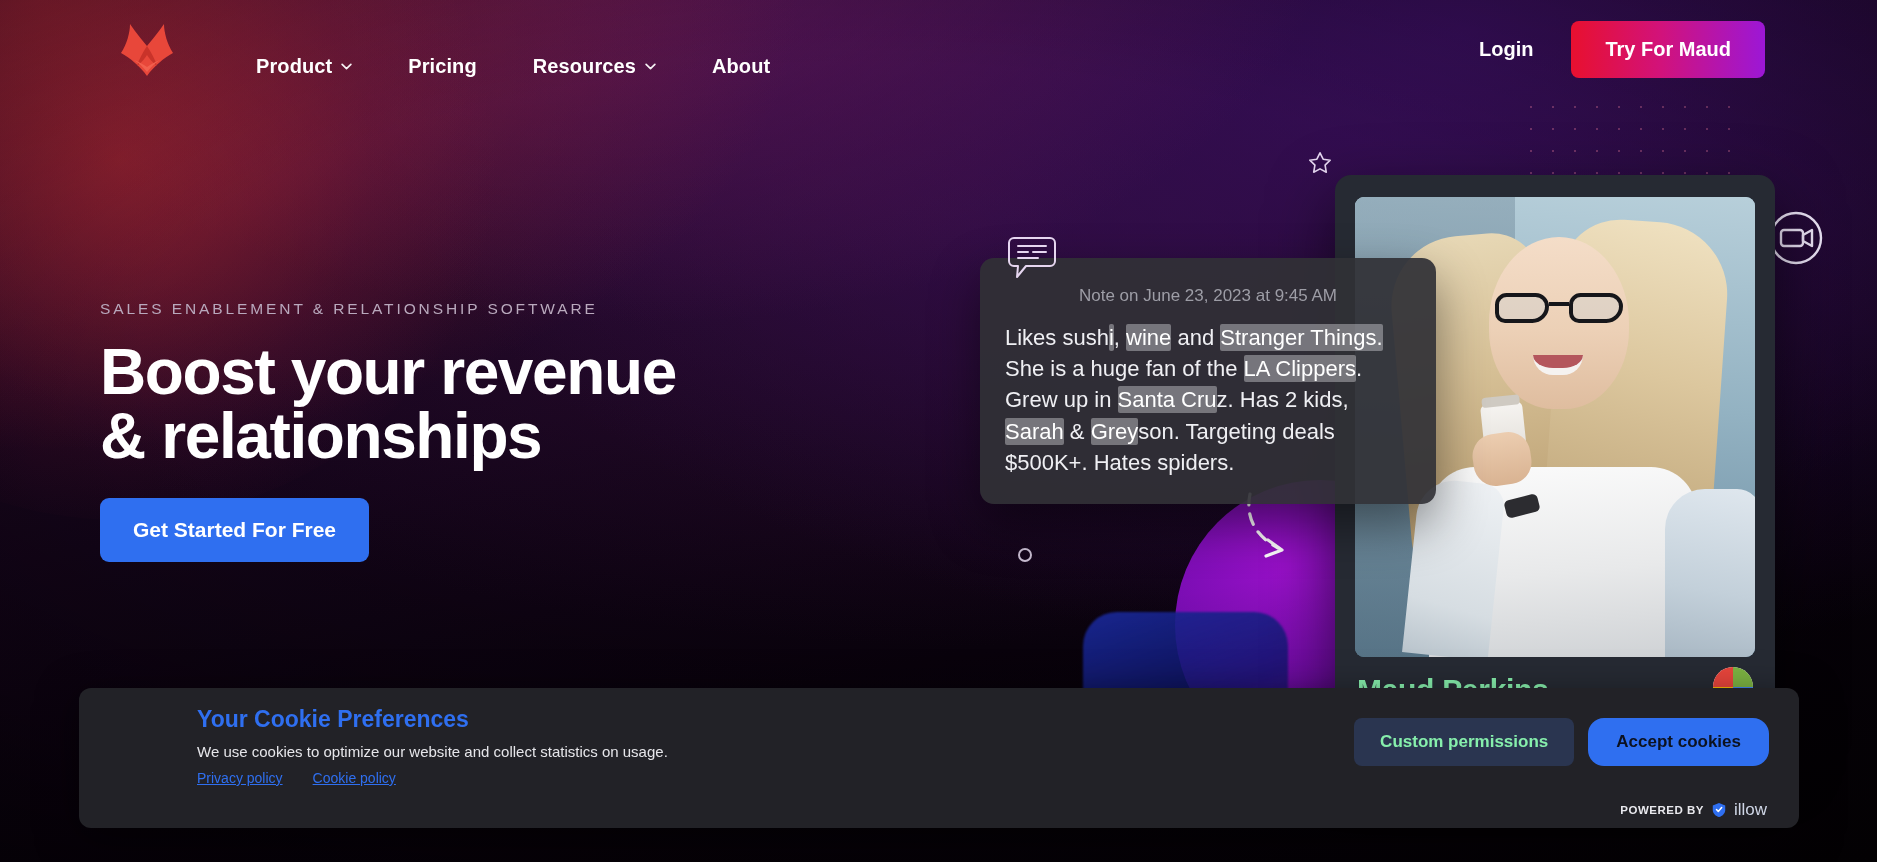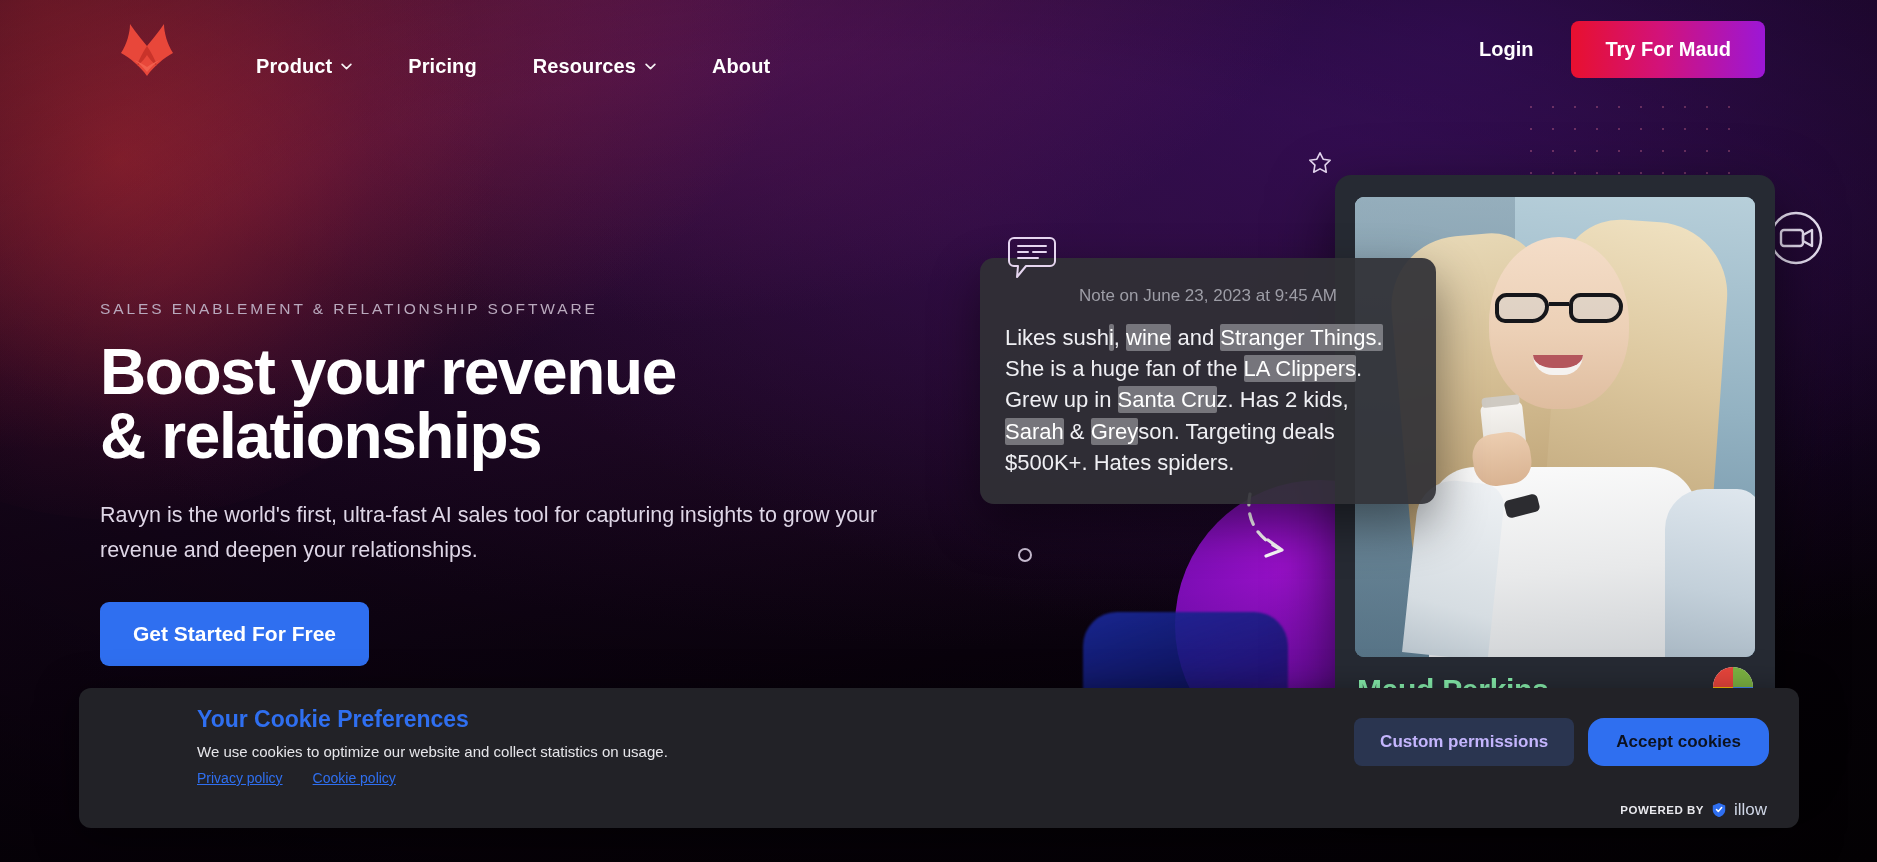--- a/index.html
+++ b/index.html
@@ -229,21 +229,21 @@
   .cookie-links { display:flex; gap:30px;align-items:flex-end; }
   .cookie-links a {
     color:#2f6ff0; font-size:14px; text-decoration:underline; cursor:pointer;
   }
   .cookie-actions {
     position:absolute; right:30px; top:30px;
     display:flex; align-items:center; gap:14px;
   }
   .btn-custom {
     border:0; cursor:pointer; font-family:"Liberation Sans", sans-serif;
-    background:#2a3550; color:#c4b5fd; font-size:17px; font-weight:700;
+    background:#2a3550; color:#86efac; font-size:17px; font-weight:700;
     padding:14px 26px; border-radius:8px; white-space:nowrap;
   }
   .btn-accept {
     border:0; cursor:pointer; font-family:"Liberation Sans", sans-serif;
     background:#2f6ff0; color:#0c1220; font-size:17px; font-weight:700;
     padding:14px 28px; border-radius:16px; white-space:nowrap;
   }
   .powered {
     position:absolute; right:32px; bottom:8px;
     display:flex; align-items:center; gap:7px;
@@ -322,21 +322,20 @@
     <button class="try-btn">Try For Maud</button>
   </div>
 </header>
 
 <section class="hero">
   <div class="eyebrow">SALES ENABLEMENT &amp; RELATIONSHIP SOFTWARE</div>
   <h1 class="headline">
     <span>Boost your revenue</span><br>
     <span>&amp; relationships</span>
   </h1>
-  <p class="sub">Ravyn is the world's first, ultra-fast AI sales tool for capturing insights to grow your revenue and deepen your relationships.</p>
   <button class="cta-btn">Get Started For Free</button>
 </section>
 
 <div class="person-card">
   <div class="person-photo">
     <div class="ph-sky"></div>
     <div class="ph-wall"></div>
     <div class="ph-hair-l"></div>
     <div class="ph-hair-r"></div>
     <div class="ph-face"></div>

